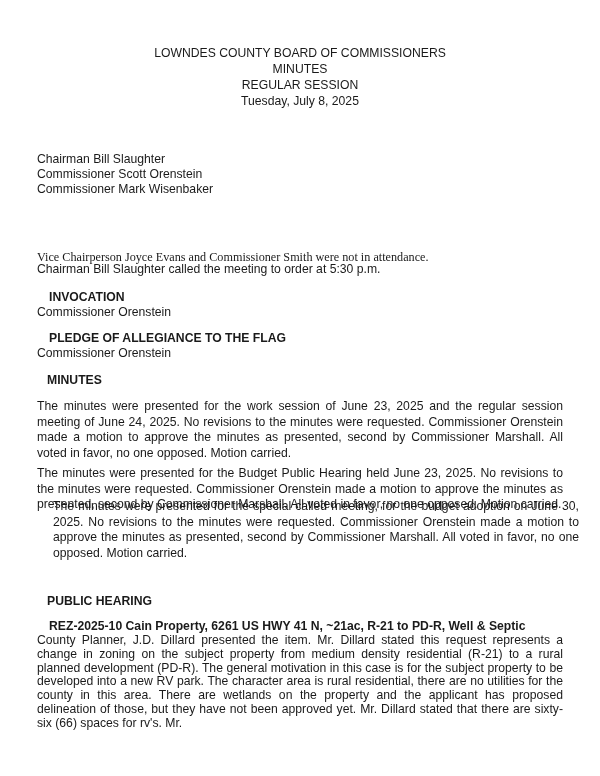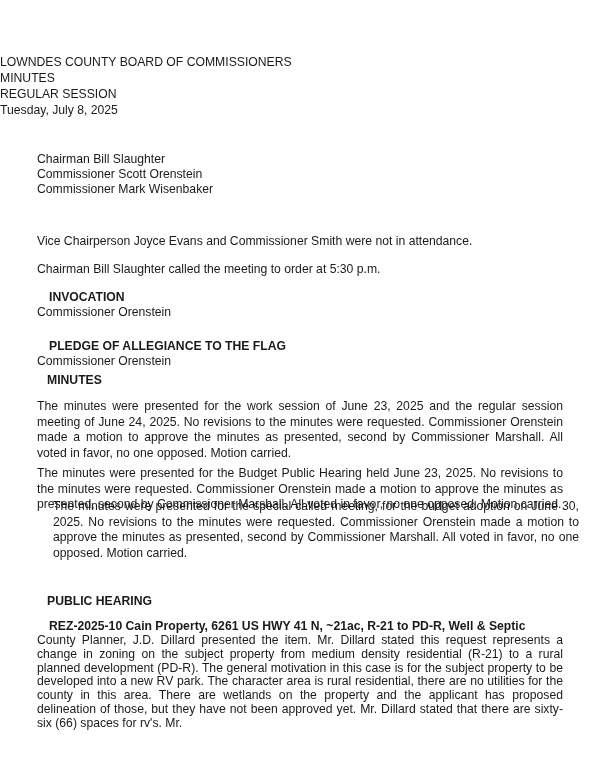--- a/index.html
+++ b/index.html
@@ -16,23 +16,24 @@
       font-size: 12.2px;
       line-height: 15px;
     }
     .page {
       position: relative;
       width: 600px;
       height: 776px;
     }
     .header {
       position: absolute;
-      top: 54px;
+      top: 45px;
       left: 0;
       width: 600px;
+      text-align: center;
       font-size: 12.2px;
       line-height: 16px;
     }
     .header div { white-space: nowrap; }
     .abs {
       position: absolute;
       left: 37px;
       width: 526px;
     }
     .line { white-space: nowrap; }
@@ -58,29 +59,29 @@
     <div>REGULAR SESSION</div>
     <div>Tuesday, July 8, 2025</div>
   </div>
 
   <div class="abs" style="top:152px; line-height:15px;">
     <div class="line">Chairman Bill Slaughter</div>
     <div class="line">Commissioner Scott Orenstein</div>
     <div class="line">Commissioner Mark Wisenbaker</div>
   </div>
 
-  <div class="abs line" style="top:234px;">Vice Chairperson Joyce Evans and Commissioner Smith were not in attendance.</div>
+  <div class="abs line" style="top:250px;font-family:Liberation Serif, serif;">Vice Chairperson Joyce Evans and Commissioner Smith were not in attendance.</div>
   <div class="abs line" style="top:262px;">Chairman Bill Slaughter called the meeting to order at 5:30 p.m.</div>
 
   <div class="abs" style="top:290px;">
     <div class="heading">INVOCATION</div>
     <div class="line">Commissioner Orenstein</div>
   </div>
 
-  <div class="abs" style="top:331px;margin-top:8px;">
+  <div class="abs" style="top:331px;">
     <div class="heading">PLEDGE OF ALLEGIANCE TO THE FLAG</div>
     <div class="line">Commissioner Orenstein</div>
   </div>
 
   <div class="abs heading" style="top:373px; left:35px;">MINUTES</div>
 
   <div class="abs just para" style="top:399px;">The minutes were presented for the work session of June 23, 2025 and the regular session meeting of June 24, 2025. No revisions to the minutes were requested. Commissioner Orenstein made a motion to approve the minutes as presented, second by Commissioner Marshall. All voted in favor, no one opposed. Motion carried.</div>
   <div class="abs just para" style="top:466px;">The minutes were presented for the Budget Public Hearing held June 23, 2025. No revisions to the minutes were requested. Commissioner Orenstein made a motion to approve the minutes as presented, second by Commissioner Marshall. All voted in favor, no one opposed. Motion carried.</div>
   <div class="abs just para" style="top:499px;margin-left:16px;">The minutes were presented for the special called meeting, for the budget adoption on June 30, 2025. No revisions to the minutes were requested. Commissioner Orenstein made a motion to approve the minutes as presented, second by Commissioner Marshall. All voted in favor, no one opposed. Motion carried.</div>
 

